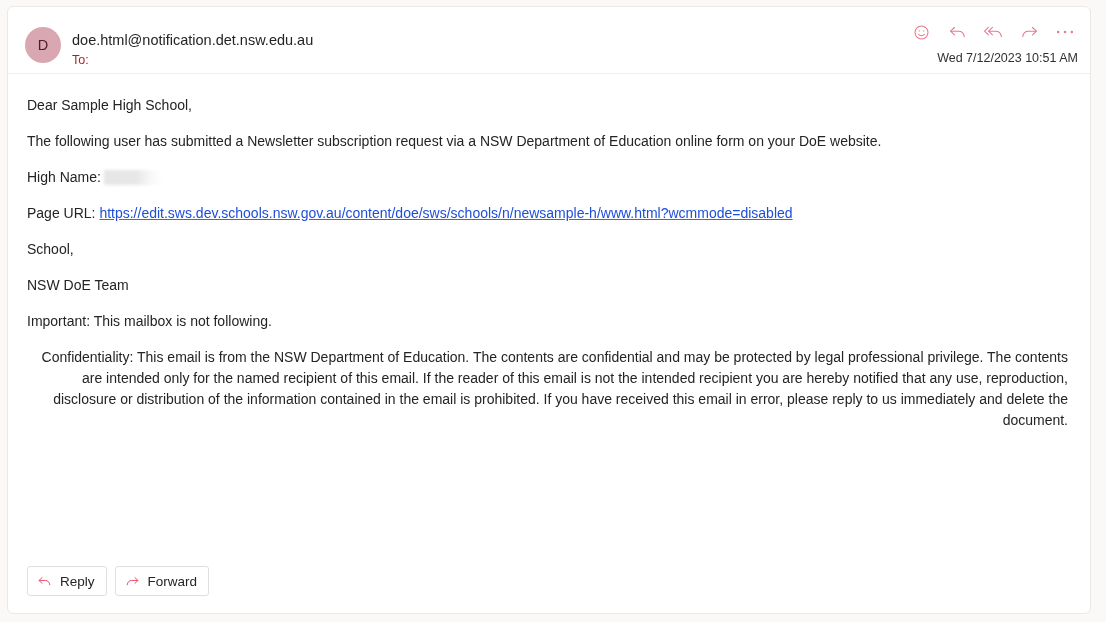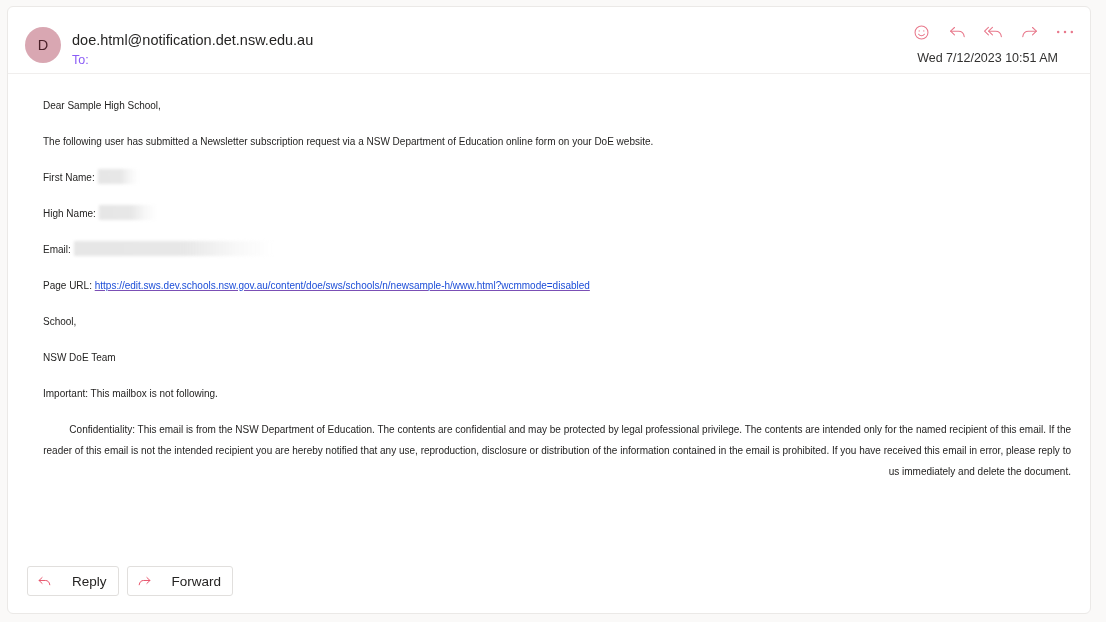--- a/index.html
+++ b/index.html
@@ -54,21 +54,21 @@
     top: 23px;
   }
   #sender-address {
     font-size: 14.5px;
     color: #252423;
     line-height: 20px;
     white-space: nowrap;
   }
   #recipient-line {
     font-size: 12.5px;
-    color: #8b5cf6;
+    color: #b91c1c;
     line-height: 18px;
     margin-top: 1px;
   }
 
   #header-actions {
     position: absolute;
     right: 14px;
     top: 14px;
     display: flex;
     align-items: center;
@@ -80,42 +80,42 @@
     display: flex;
     align-items: center;
     justify-content: center;
     color: #e8798c;
     cursor: pointer;
   }
   .hdr-icon svg { display: block; }
 
   #timestamp {
     position: absolute;
-    right: 32px;
+    right: 12px;
     top: 44px;
     font-size: 12.5px;
     color: #323130;
     white-space: nowrap;
   }
 
   
   #message-body {
     position: absolute;
     left: 0;
     top: 68px;
     right: 0;
     bottom: 58px;
     padding: 20px 19px 0 19px;
   }
 
   .para {
-    font-size: 10px;
+    font-size: 14px;
     line-height: 21px;
     color: #252423;
-    margin: 0 0 15px 16px;
+    margin: 0 0 15px 0;
   }
 
   #confidentiality {
     margin-top: 1px;
     margin-bottom: 0;
     max-width: 1041px;
     text-align: right;
   }
 
   .redact {
@@ -157,21 +157,21 @@
   }
   .action-button {
     height: 30px;
     min-width: 78px;
     padding: 0 11px 0 9px;
     background: #ffffff;
     border: 1px solid #e1dfdd;
     border-radius: 3px;
     display: flex;
     align-items: center;
-    gap: 20px;
+    gap: 8px;
     font-size: 13.5px;
     color: #252423;
     cursor: pointer;
     font-family: "Liberation Sans", sans-serif;
   }
   .btn-icon {
     width: 15px;
     height: 15px;
     display: flex;
     align-items: center;
@@ -240,31 +240,25 @@
 
     <div id="timestamp">Wed 7/12/2023 10:51 AM</div>
   </div>
 
   <div id="message-body">
 
     <p class="para">Dear Sample High School,</p>
 
     <p class="para">The following user has submitted a Newsletter subscription request via a NSW Department of Education online form on your DoE website.</p>
 
-    <p class="para">
-      <span>First Name:</span><span class="redact first-name"></span>
-    </p>
 
     <p class="para">
       <span>High Name:</span><span class="redact last-name"></span>
     </p>
 
-    <p class="para">
-      <span>Email:</span><span class="redact email"></span>
-    </p>
 
     <p class="para">
       <span>Page URL:</span>
       <a id="page-url-link" href="#">https://edit.sws.dev.schools.nsw.gov.au/content/doe/sws/schools/n/newsample-h/www.html?wcmmode=disabled</a>
     </p>
 
 
     <p class="para">School,</p>
 
     <p class="para">NSW DoE Team</p>

